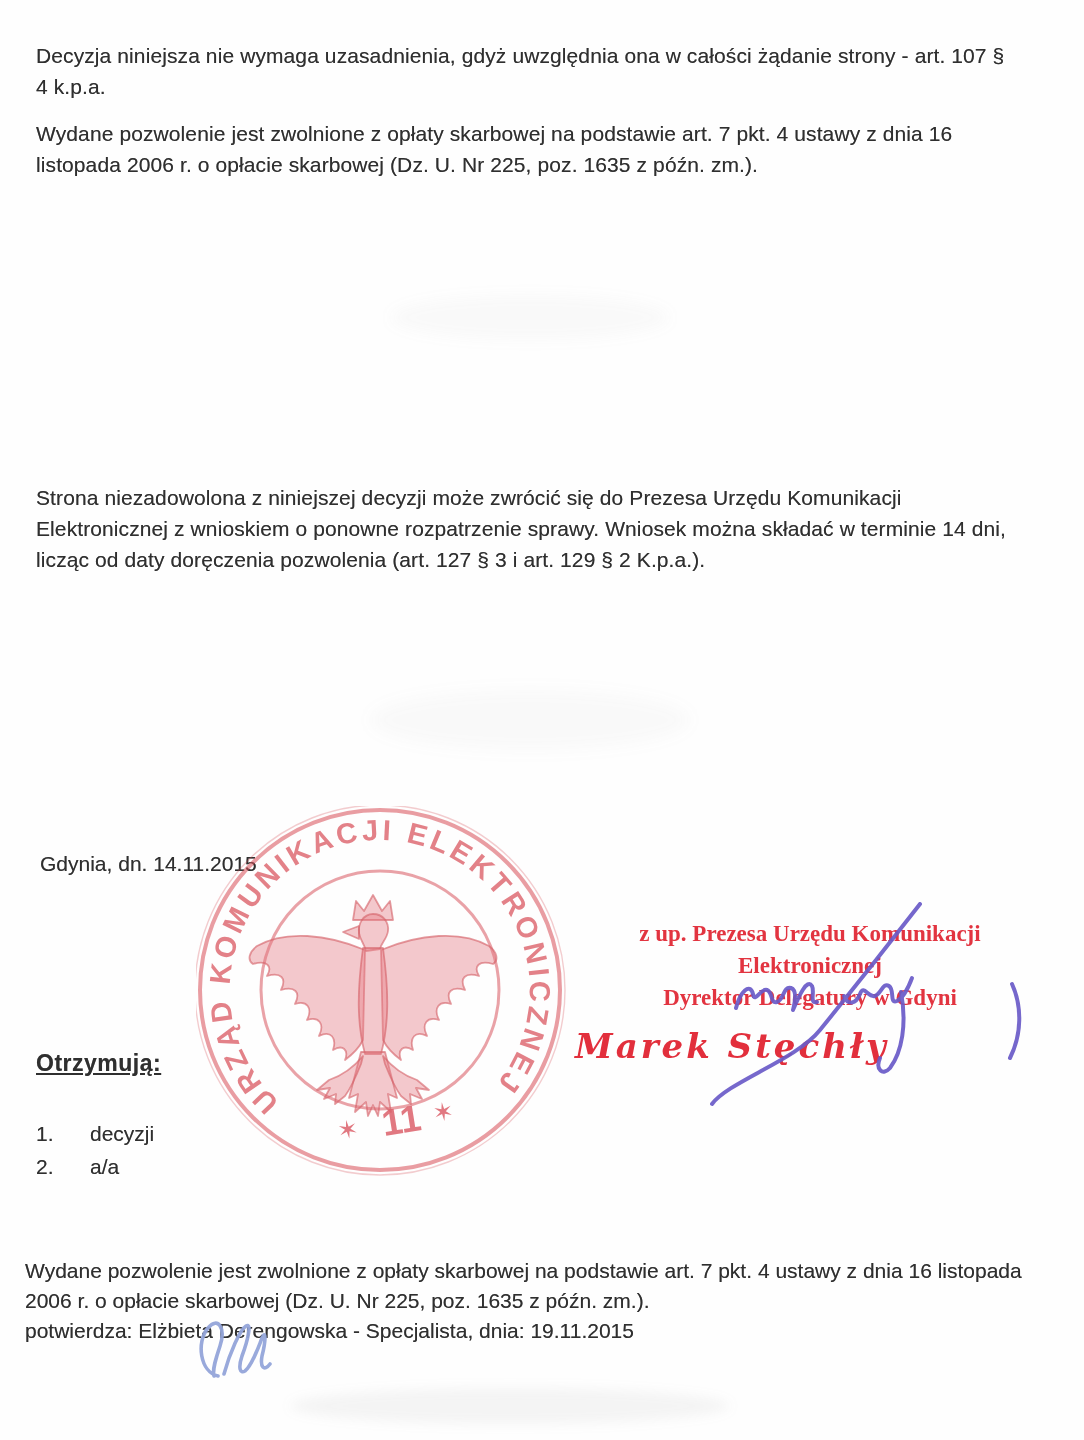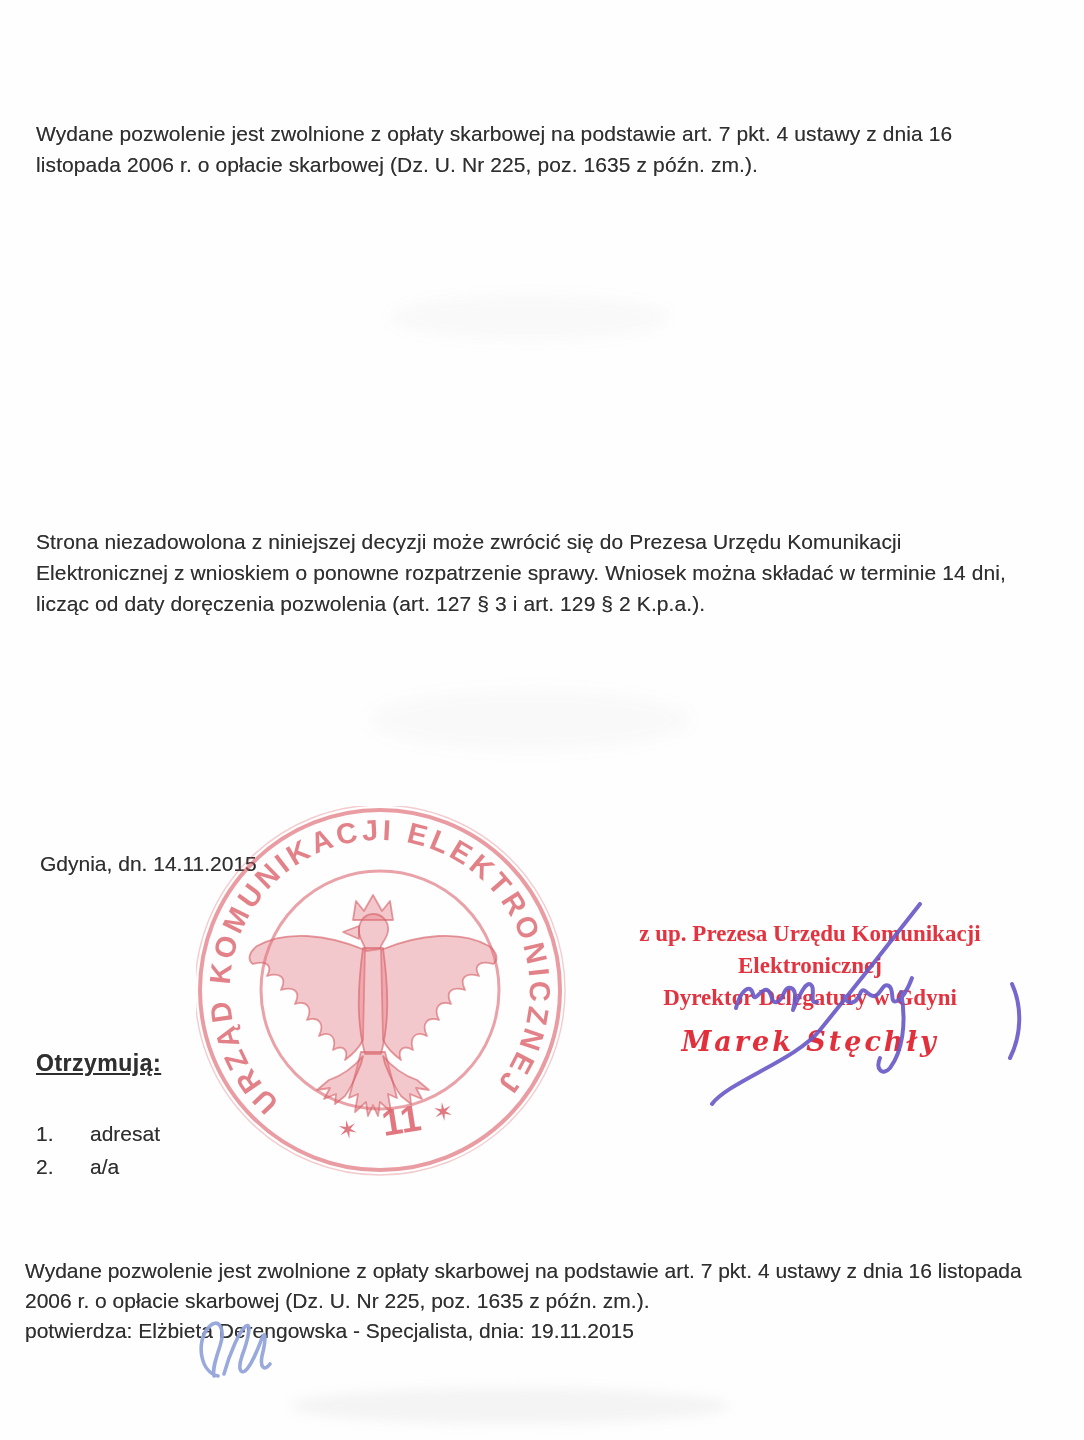--- a/index.html
+++ b/index.html
@@ -16,23 +16,23 @@
     position:absolute;left:40px;top:852px;font-size:21px;
     text-shadow:0 0 0.6px rgba(47,47,47,0.5);
   }
   .stamp-svg{position:absolute;left:196px;top:806px;opacity:0.9;}
   .sig-red{
     position:absolute;left:575px;top:918px;width:470px;text-align:center;
     color:#e23440;font-family:"Liberation Serif",serif;
     font-size:23px;line-height:32px;font-weight:600;
   }
   .sig-name{
-    position:absolute;left:575px;top:1026px;width:470px;text-align:center;
+    position:absolute;left:575px;top:1026px;width:470px;
     color:#e22f3c;font-family:"DejaVu Serif",serif;
-    font-size:27px;font-weight:bold;font-style:italic;letter-spacing:3px;
+    font-size:34px;font-weight:bold;font-style:italic;letter-spacing:3px;
   }
   .purple-sig{position:absolute;left:560px;top:880px;}
   .recip-heading{
     position:absolute;left:36px;top:1050px;
     font-size:23px;font-weight:bold;text-decoration:underline;letter-spacing:0.5px;
     text-shadow:0 0 0.6px rgba(47,47,47,0.5);
     text-align:right;
   }
   .recip-row{position:absolute;left:36px;font-size:21px;text-shadow:0 0 0.6px rgba(47,47,47,0.5);}
   .recip-row .num{display:inline-block;width:54px;}
@@ -44,22 +44,23 @@
   .artifact{position:absolute;border-radius:50%;pointer-events:none;}
   .a1{left:290px;top:1388px;width:440px;height:36px;background:rgba(110,110,110,0.07);filter:blur(6px);}
   .a2{left:390px;top:295px;width:280px;height:45px;background:rgba(120,120,120,0.04);filter:blur(7px);}
   .a3{left:370px;top:690px;width:320px;height:60px;background:rgba(120,120,120,0.035);filter:blur(8px);}
 </style>
 </head>
 <body>
 
 <div class="page">
 
+  <div class="para" style="top:40px">Decyzja niniejsza nie wymaga uzasadnienia, gdyż uwzględnia ona w całości żądanie strony - art. 107 § 4 k.p.a.</div>
   <div class="para" style="top:118px">Wydane pozwolenie jest zwolnione z opłaty skarbowej na podstawie art. 7 pkt. 4 ustawy z dnia 16 listopada 2006 r. o opłacie skarbowej (Dz. U. Nr 225, poz. 1635 z późn. zm.).</div>
-  <div class="para" style="top:526px">Strona niezadowolona z niniejszej decyzji może zwrócić się do Prezesa Urzędu Komunikacji Elektronicznej z wnioskiem o ponowne rozpatrzenie sprawy. Wniosek można składać w terminie 14 dni, licząc od daty doręczenia pozwolenia (art. 127 § 3 i art. 129 § 2 K.p.a.).</div>
+  <div class="para" style="top:482px">Strona niezadowolona z niniejszej decyzji może zwrócić się do Prezesa Urzędu Komunikacji Elektronicznej z wnioskiem o ponowne rozpatrzenie sprawy. Wniosek można składać w terminie 14 dni, licząc od daty doręczenia pozwolenia (art. 127 § 3 i art. 129 § 2 K.p.a.).</div>
 
   <div class="artifact a2"></div>
   <div class="artifact a3"></div>
   <div class="artifact a1"></div>
 
   <div class="dateline">Gdynia, dn. 14.11.2015</div>
 
   <svg class="stamp-svg" width="372" height="372" viewBox="0 0 372 372">
     <defs>
       <path id="ringPath" d="M 84,296 A 150,150 0 1 1 299,280" fill="none"></path>
@@ -99,21 +100,21 @@
       <path d="M 360,24 C 332,60 294,108 260,150 C 236,180 168,202 152,224"></path>
       <path d="M 176,128 C 180,112 190,102 193,114 C 195,124 200,108 207,110 C 213,112 210,124 217,122 C 224,120 223,106 231,108 C 237,110 235,122 233,130 C 239,116 247,98 252,106 C 255,112 249,124 257,122"></path>
       <path d="M 284,116 C 288,126 296,124 300,114 C 304,104 308,118 315,116 C 321,114 323,102 329,106 C 335,110 329,124 337,121 C 343,118 349,106 352,98"></path>
       <path d="M 341,112 C 347,144 342,172 330,188 C 323,196 315,190 320,178"></path>
       <path d="M 452,104 C 462,126 462,154 450,178"></path>
     </g>
   </svg>
 
   <div class="recip-heading">Otrzymują:</div>
   <div class="recip-row" style="top:1122px">
-    <span class="num">1.</span><span>adresat</span>
+    <span class="num">1.</span><span>decyzji</span>
   </div>
   <div class="recip-row" style="top:1155px">
     <span class="num">2.</span><span>a/a</span>
   </div>
 
   <div class="footer-block">
     <div>Wydane pozwolenie jest zwolnione z opłaty skarbowej na podstawie art. 7 pkt. 4 ustawy z dnia 16 listopada 2006 r. o opłacie skarbowej (Dz. U. Nr 225, poz. 1635 z późn. zm.).</div>
     <div>potwierdza: Elżbieta Derengowska - Specjalista, dnia: 19.11.2015</div>
   </div>
 

